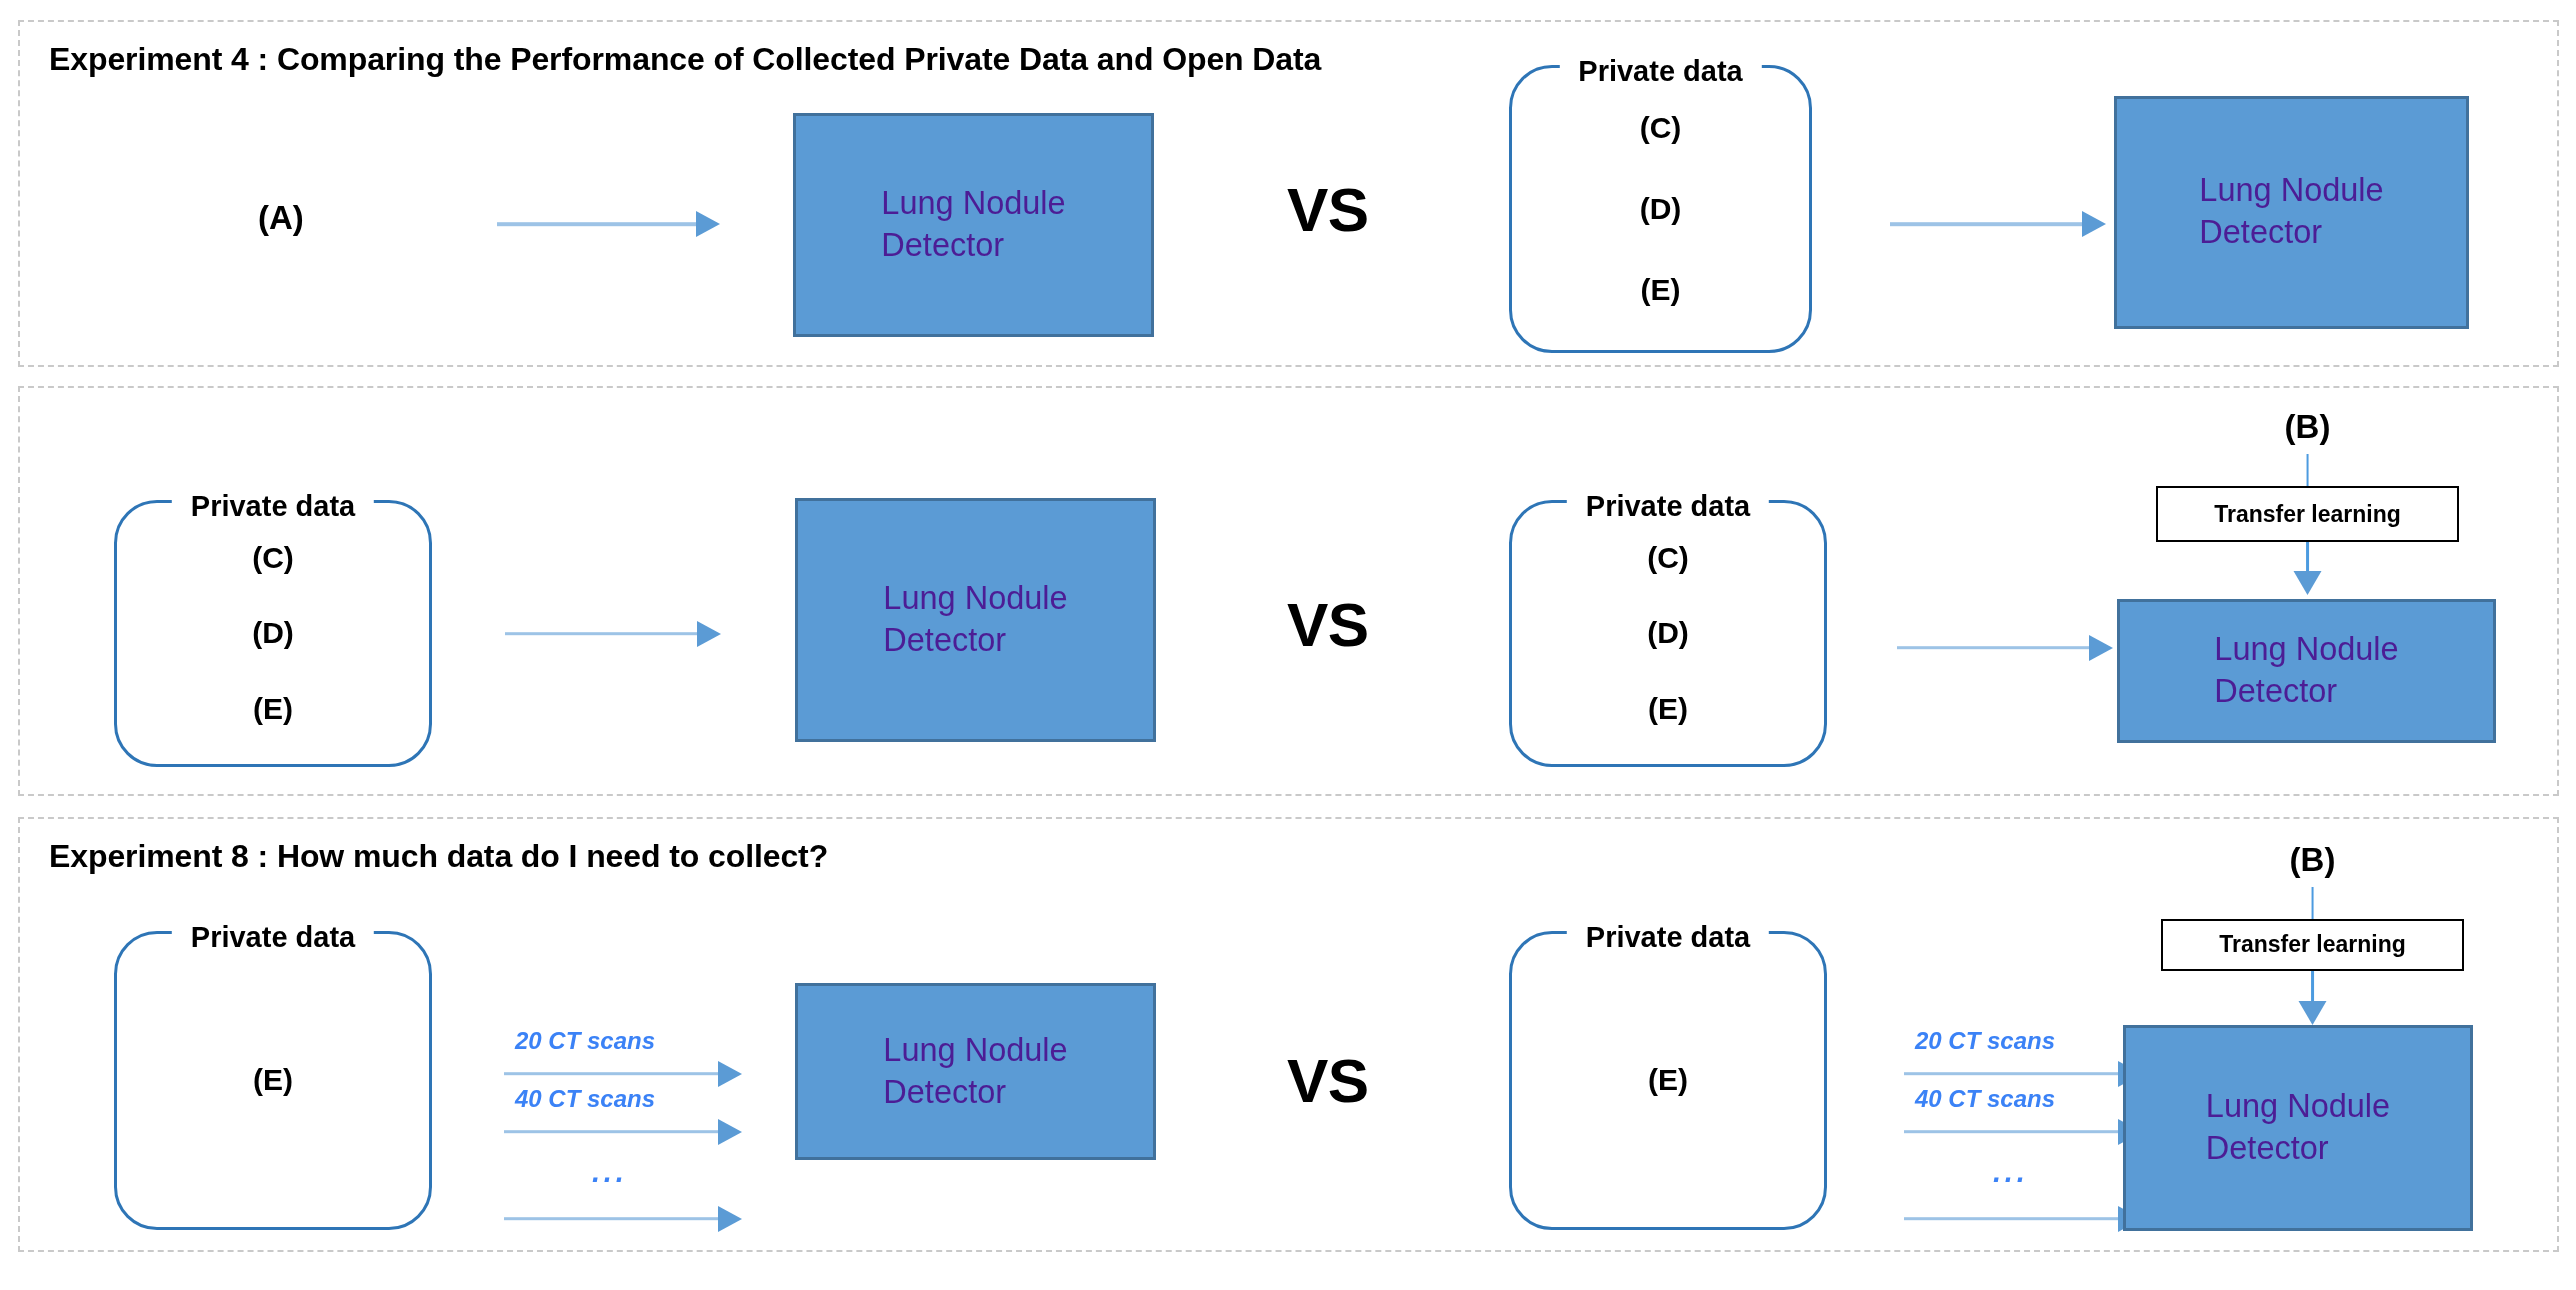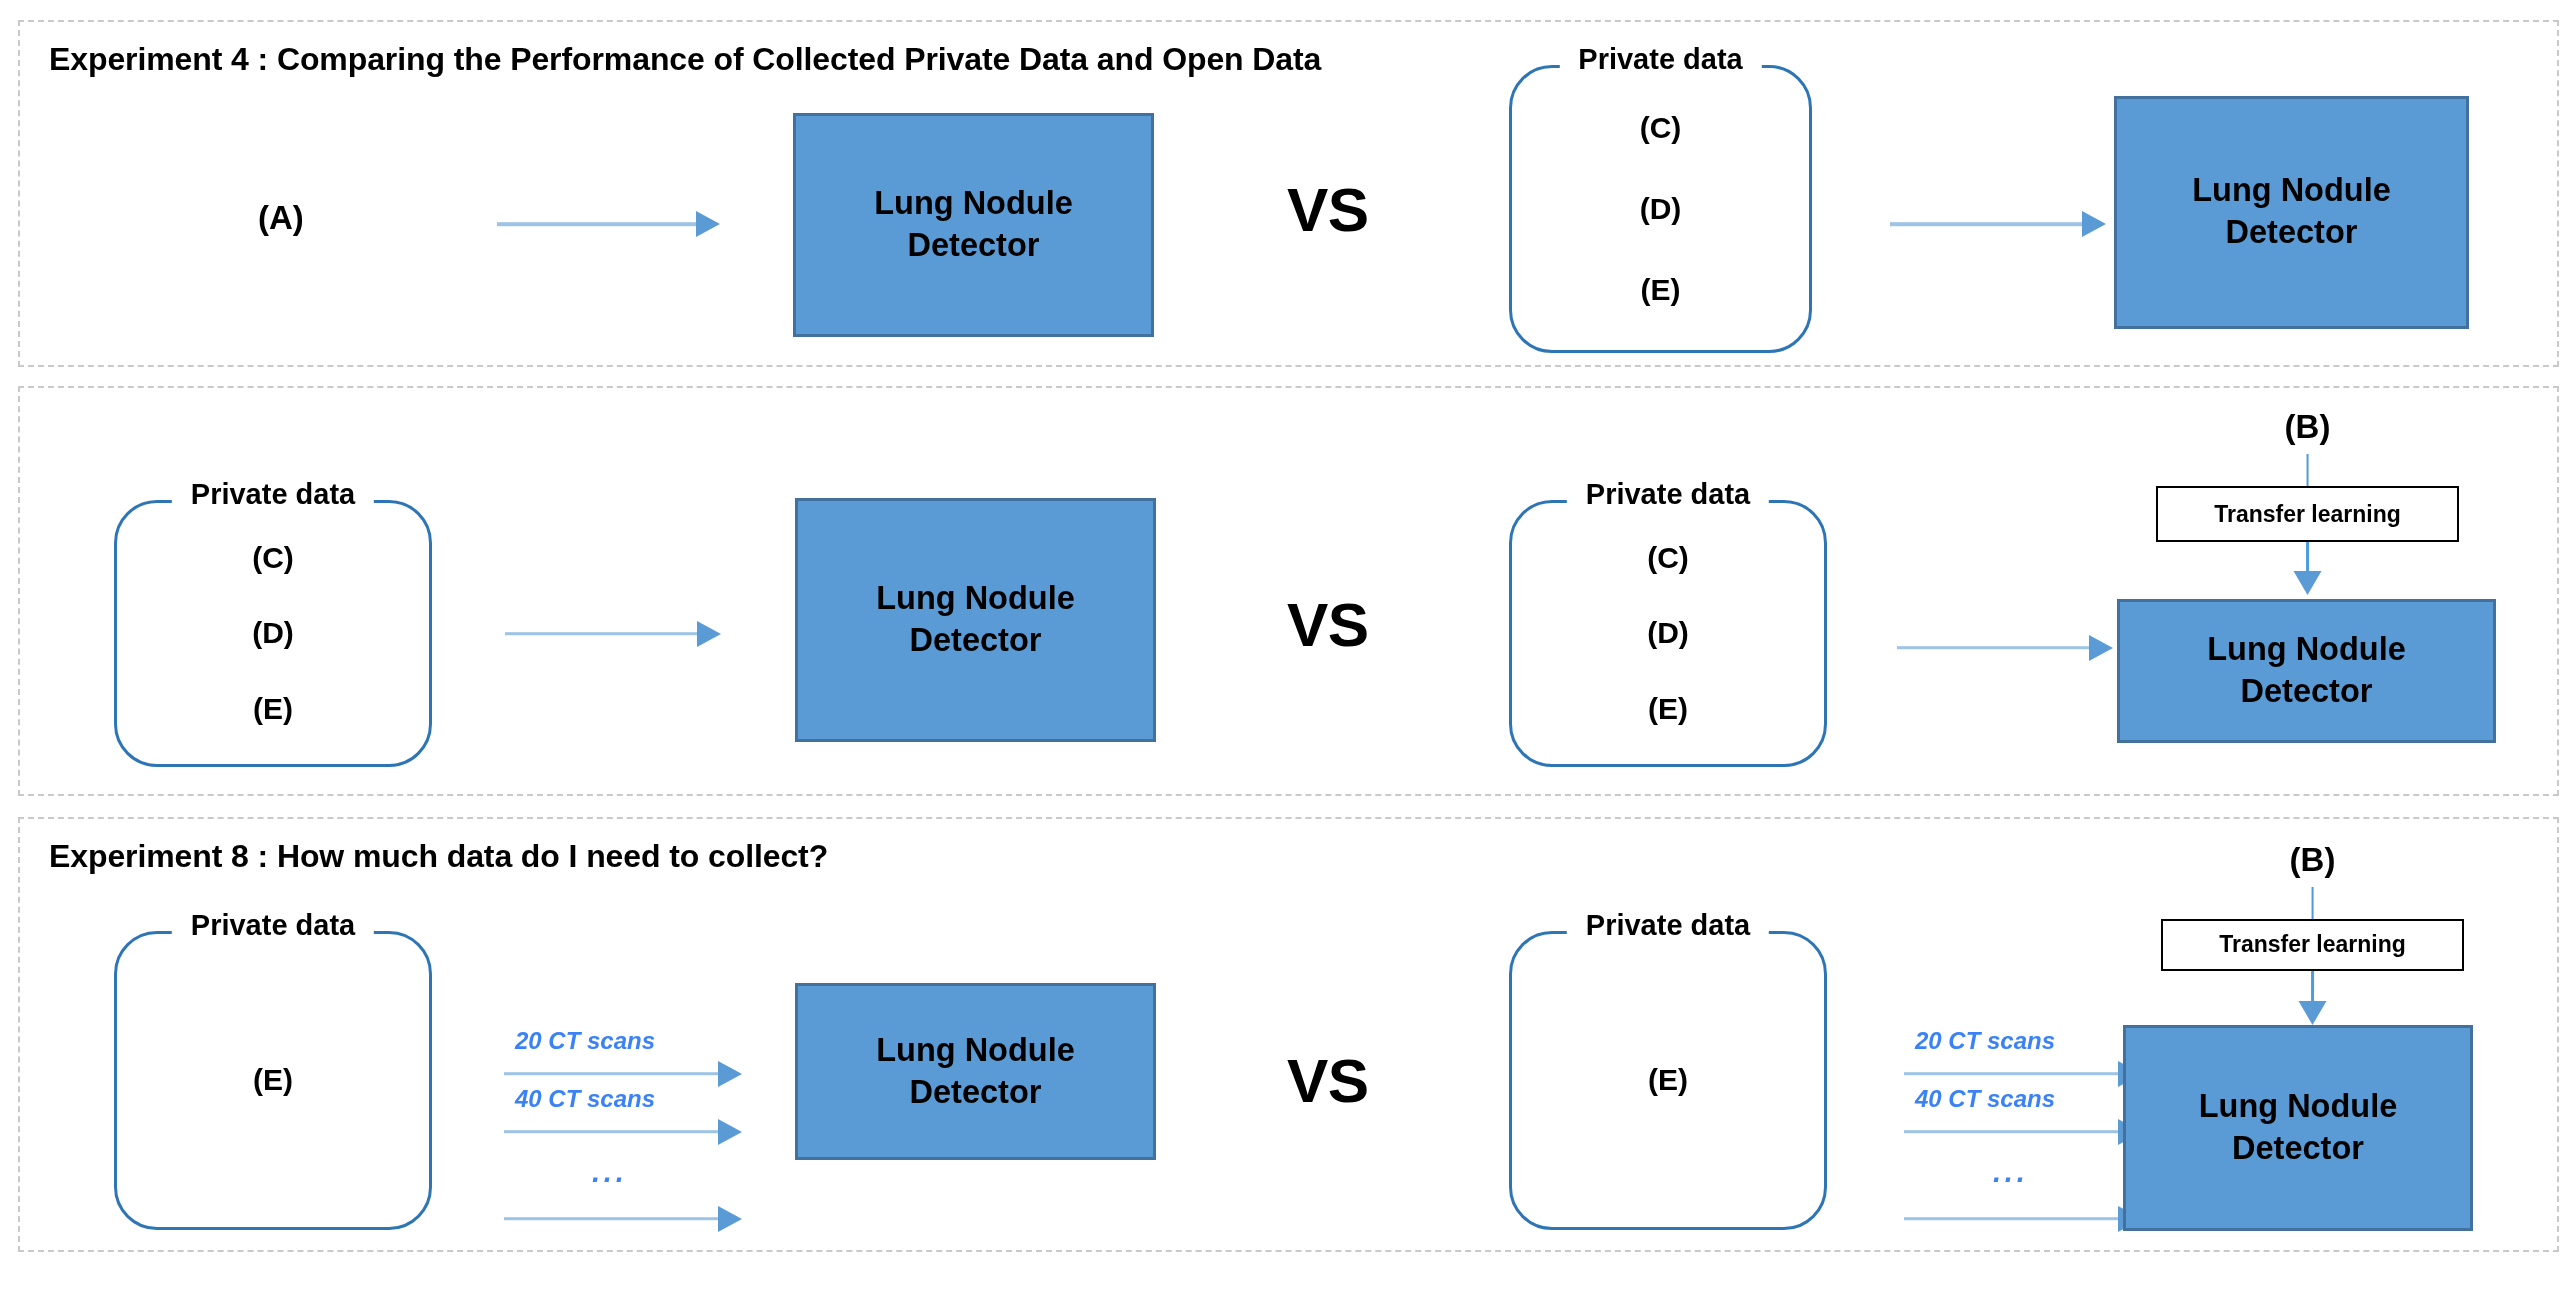--- a/index.html
+++ b/index.html
@@ -38,24 +38,23 @@
 
   
   .detector-box {
     position: absolute;
     background: #5B9BD5;
     border: 3.6px solid #41719C;
     box-sizing: border-box;
     display: flex;
     align-items: center;
     justify-content: center;
-    text-align: center;
-    color: #000000;
+    color: #4c1d95;
     font-size: 32.5px;
-    font-weight: bold;
+    font-weight: normal;
     line-height: 1.28;
   }
 
   
   .private-box {
     position: absolute;
   }
   .private-box .frame {
     position: absolute;
     left: 0;
@@ -64,21 +63,21 @@
     bottom: 0;
     border: 3.6px solid #2E75B6;
     border-radius: 43px;
     box-sizing: border-box;
     background: transparent;
   }
   .private-box .legend {
     position: absolute;
     left: 50%;
     transform: translateX(-50%);
-    top: 0;
+    top: 12px;
     background: #ffffff;
     padding: 0 19px;
     font-size: 29px;
     font-weight: bold;
     color: #000000;
     white-space: nowrap;
     z-index: 2;
   }
   .private-box .items {
     position: absolute;

